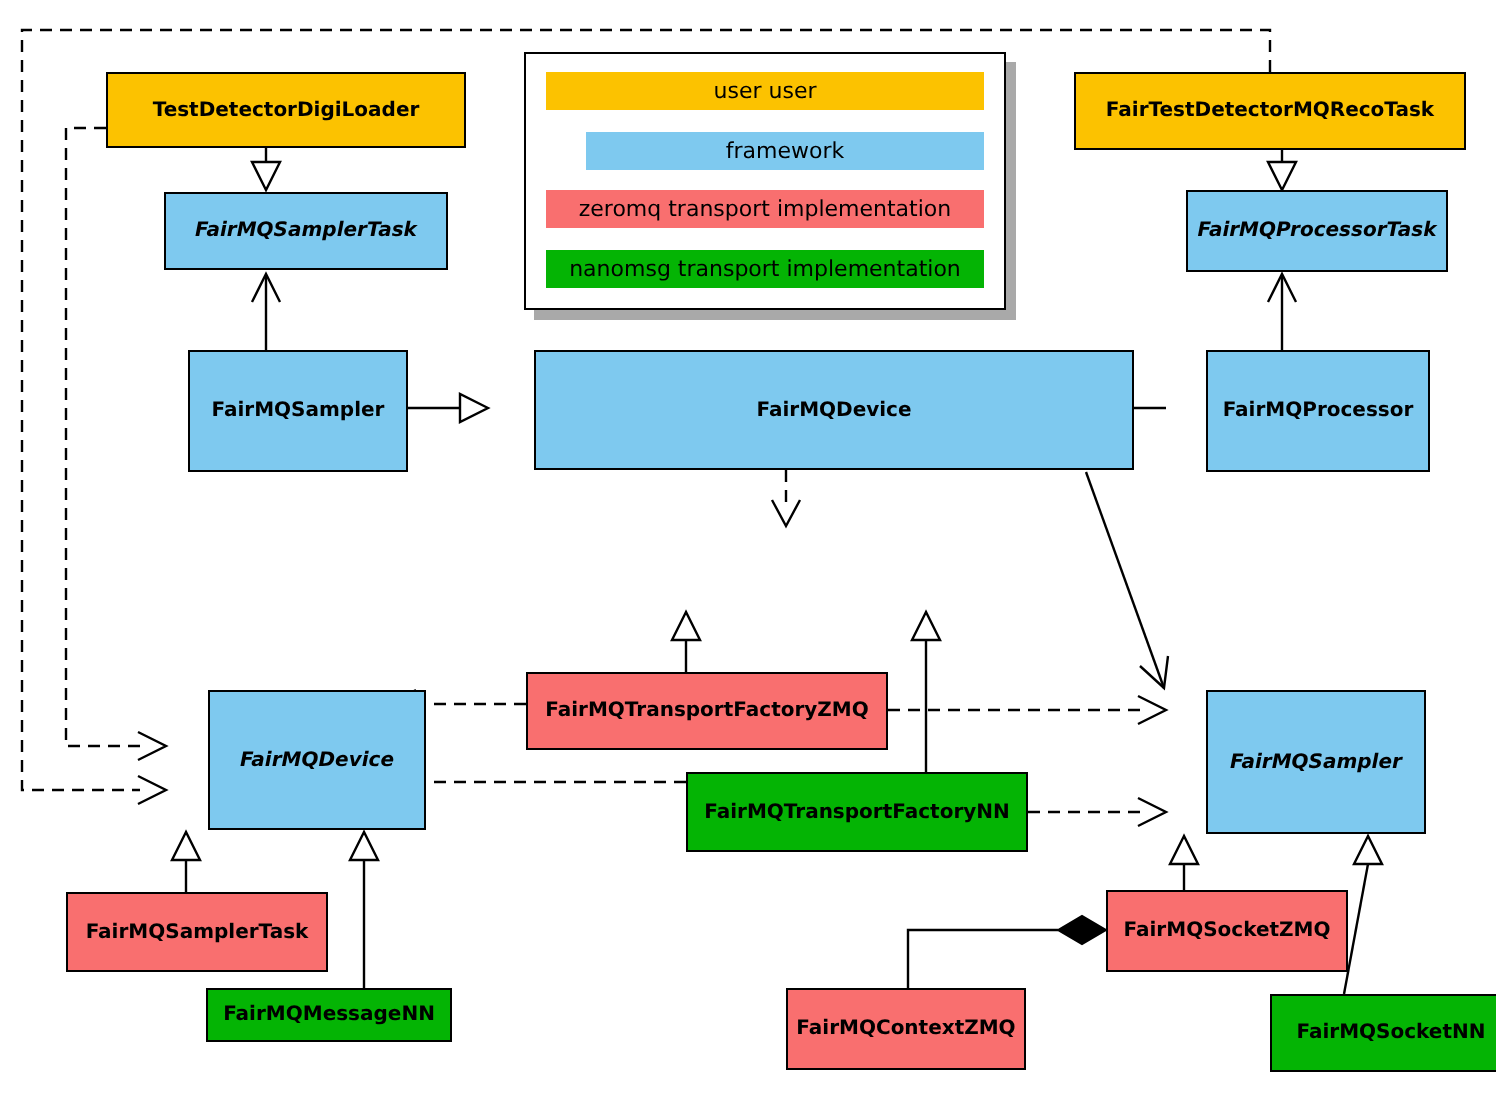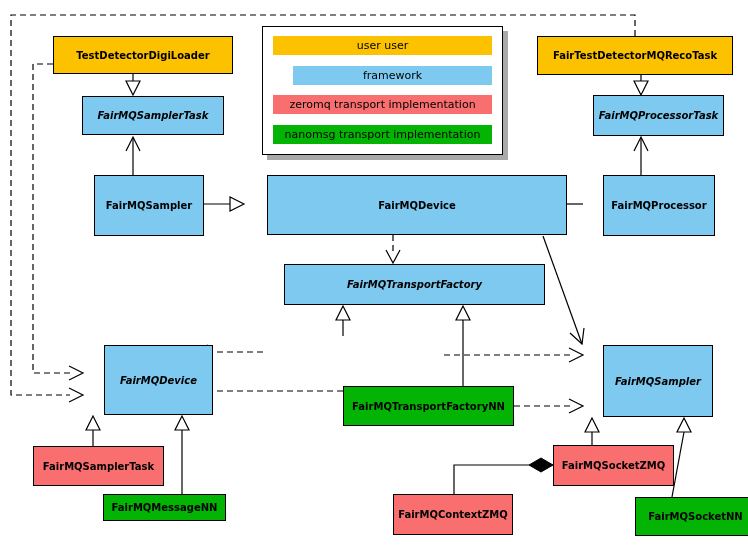--- a/index.html
+++ b/index.html
@@ -136,22 +136,22 @@
   <div class="node c-framework abstract" style="left:62px;top:96px;width:142px;height:39px">FairMQSamplerTask</div>
 
   <div class="node c-framework abstract" style="left:573px;top:95px;width:131px;height:41px">FairMQProcessorTask</div>
 
   <div class="node c-framework" style="left:74px;top:175px;width:110px;height:61px">FairMQSampler</div>
 
   <div class="node c-framework" style="left:247px;top:175px;width:300px;height:60px">FairMQDevice</div>
 
   <div class="node c-framework" style="left:583px;top:175px;width:112px;height:61px">FairMQProcessor</div>
 
-  <div class="node c-framework abstract" style="left:264px;top:264px;width:261px;height:41px">FairMQTransportFactory</div>
 
+  <div class="node c-zeromq" style="left:263px;top:336px;width:181px;height:39px">FairMQTransportFactoryZMQ</div>
 
   <div class="node c-nanomsg" style="left:343px;top:386px;width:171px;height:40px">FairMQTransportFactoryNN</div>
 
   <div class="node c-framework abstract" style="left:84px;top:345px;width:109px;height:70px">FairMQDevice</div>
 
   <div class="node c-framework abstract" style="left:583px;top:345px;width:110px;height:72px">FairMQSampler</div>
 
   <div class="node c-zeromq" style="left:33px;top:446px;width:131px;height:40px">FairMQSamplerTask</div>
 
   <div class="node c-nanomsg" style="left:103px;top:494px;width:123px;height:27px">FairMQMessageNN</div>

